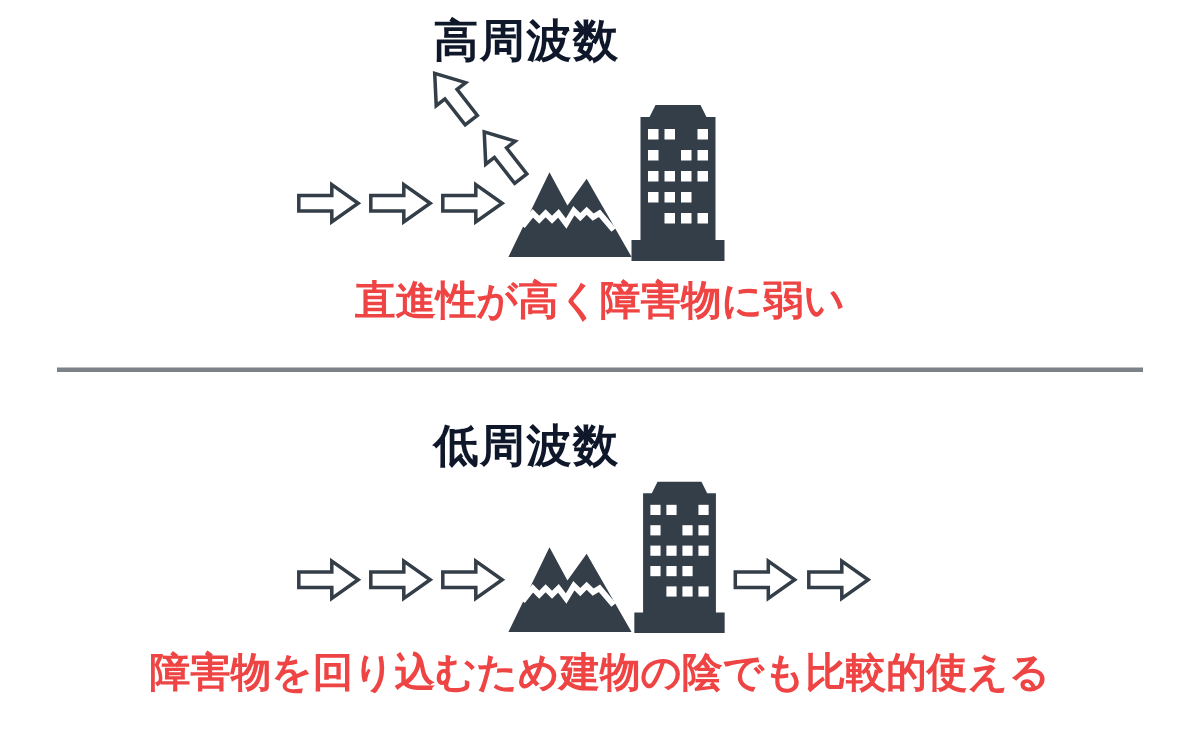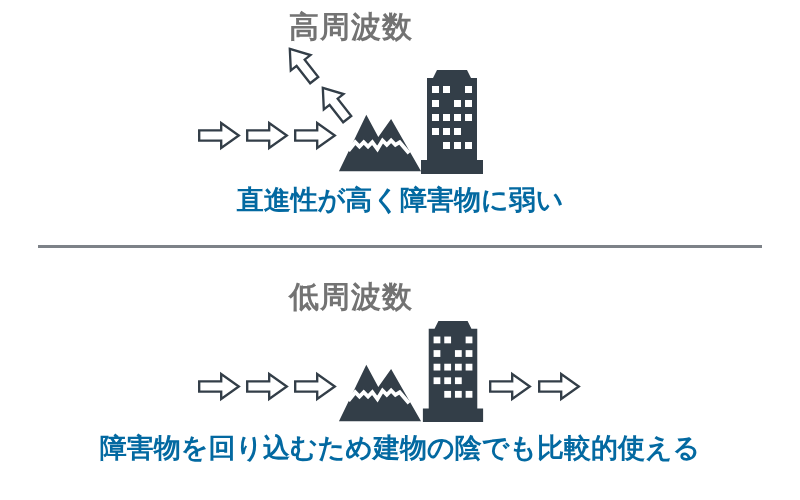--- a/index.html
+++ b/index.html
@@ -8,28 +8,28 @@
     width:800px;height:500px;
     background:#ffffff;
     overflow:hidden;
     font-family:"Liberation Sans","DejaVu Sans",sans-serif;
     color:#333e48;
   }
   .title{
     position:absolute;left:0;width:702px;margin:0;
     text-align:center;
     font-size:30px;font-weight:800;
-    color:#737373;
+    color:#0f172a;
     letter-spacing:1px;
   }
   .caption{
     position:absolute;left:0;width:800px;margin:0;
     text-align:center;
     font-size:27px;font-weight:800;
-    color:#0369a1;
+    color:#ef4444;
   }
   #hf-title{top:7px;}
   #hf-caption{top:182px;}
   #lf-title{top:257px;margin-top:20px;}
   #lf-caption{top:430px;}
   .divider{
     position:absolute;
     left:38px;top:245px;
     width:724px;height:3px;
     background:#7d8288;

